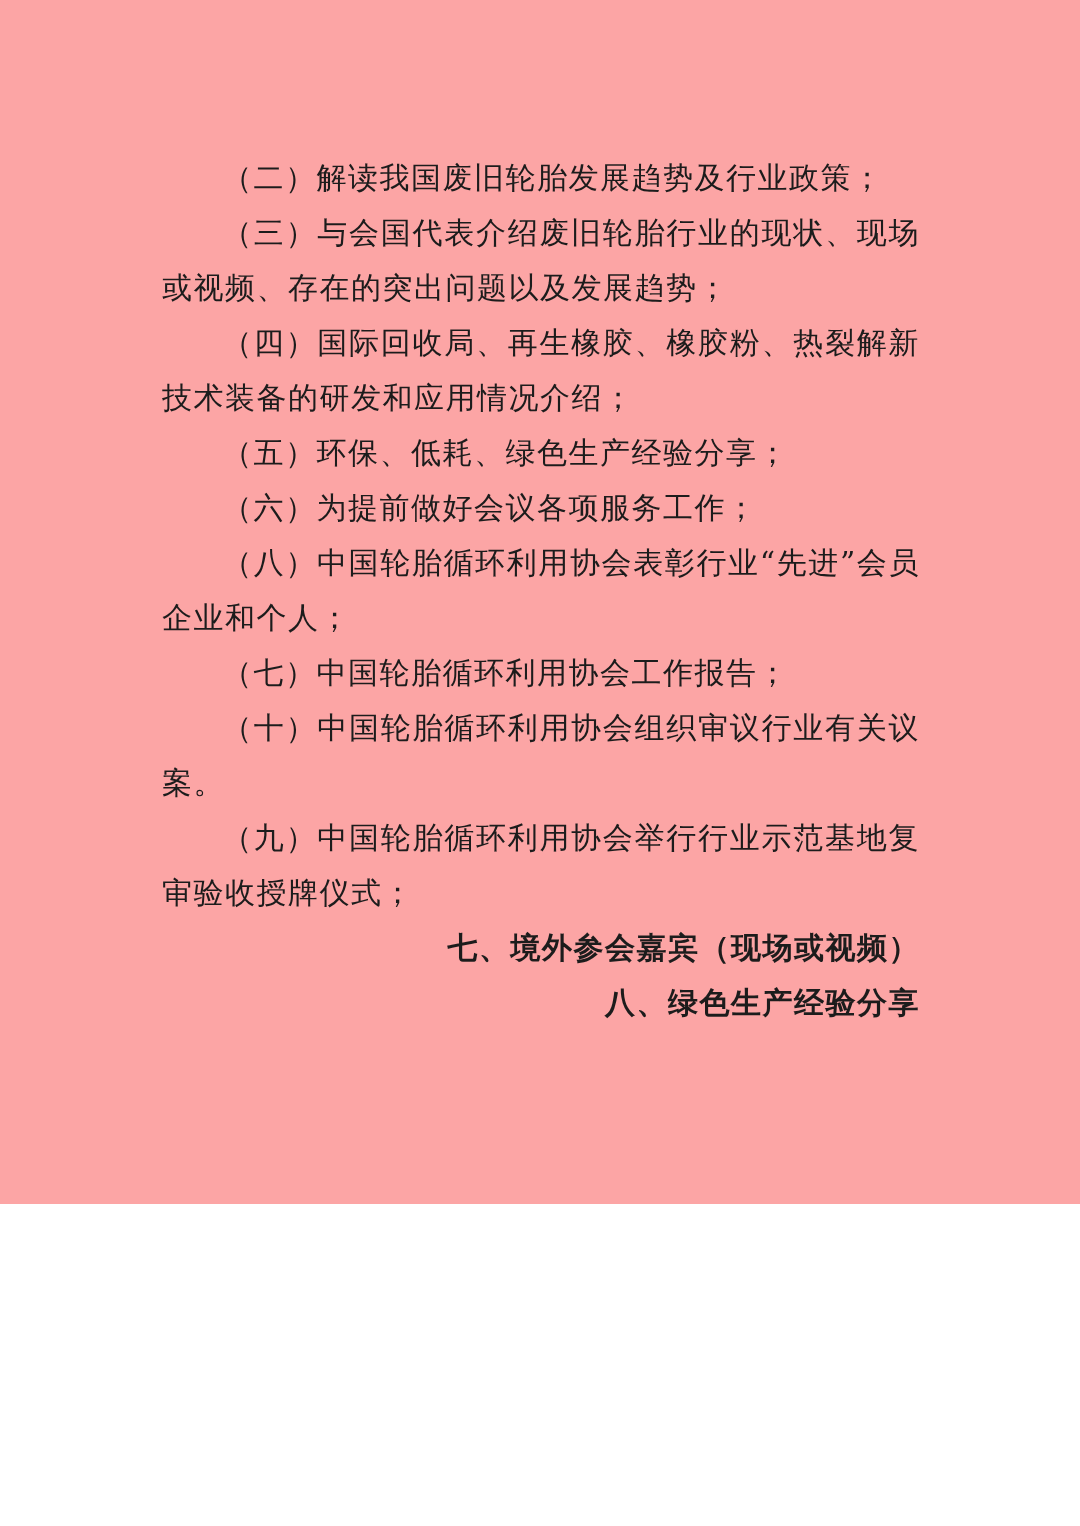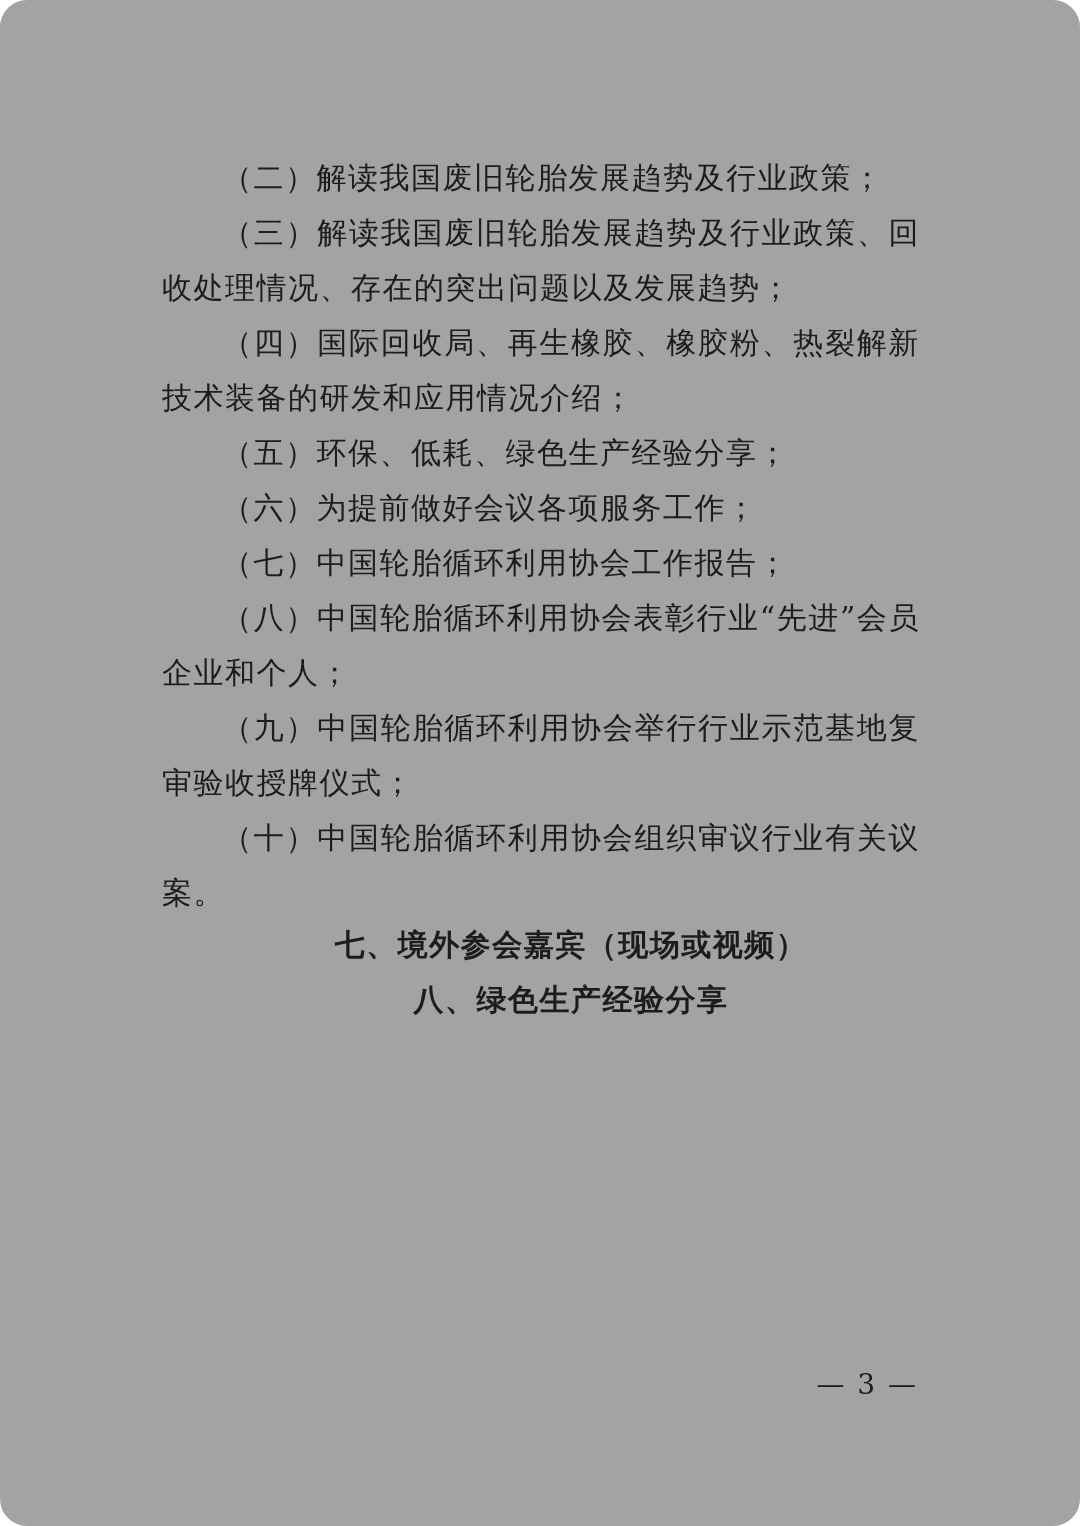--- a/index.html
+++ b/index.html
@@ -3,71 +3,70 @@
 <meta charset="utf-8">
 <style>
   html, body {
     margin: 0;
     padding: 0;
     background: #ffffff;
   }
   .page {
     position: relative;
     width: 1080px;
-    height: 1526px;
-    background: #a3a3a3;
+    height: 1204px;
+    background: #fca5a5;
     color: #1c1c1c;
     font-family: "DejaVu Serif", "Liberation Serif", serif;
     overflow: hidden;
     box-sizing: border-box;
-    border-radius: 27px;
   }
   .content {
     position: absolute;
     left: 162px;
     top: 150px;
     width: 758px;
   }
   .para, .heading {
     margin: 0;
     font-size: 30px;
     line-height: 55px;
     letter-spacing: 1.5px;
     text-align: justify;
     text-justify: inter-ideograph;
     text-indent: 2em;
     word-break: break-word;
   }
   .heading {
     font-weight: bold;
-    font-family: Liberation Mono, monospace;
-    text-align: center;
+    font-family: Liberation Serif, serif;
+    text-align: right;
   }
   .page-footer {
     position: absolute;
     top: 1368px;
     right: 162px;
     font-size: 28px;
     line-height: 34px;
     letter-spacing: 2px;
     color: #1c1c1c;
   }
 </style>
 </head>
 <body>
 
 <div class="page">
   <div class="content">
 
   <p class="para">（二）解读我国废旧轮胎发展趋势及行业政策；</p>
-      <p class="para">（三）解读我国废旧轮胎发展趋势及行业政策、回收处理情况、存在的突出问题以及发展趋势；</p>
+      <p class="para">（三）与会国代表介绍废旧轮胎行业的现状、现场或视频、存在的突出问题以及发展趋势；</p>
       <p class="para">（四）国际回收局、再生橡胶、橡胶粉、热裂解新技术装备的研发和应用情况介绍；</p>
       <p class="para">（五）环保、低耗、绿色生产经验分享；</p>
       <p class="para">（六）为提前做好会议各项服务工作；</p>
+      <p class="para">（八）中国轮胎循环利用协会表彰行业“先进”会员企业和个人；</p>
       <p class="para">（七）中国轮胎循环利用协会工作报告；</p>
-      <p class="para">（八）中国轮胎循环利用协会表彰行业“先进”会员企业和个人；</p>
+      <p class="para">（十）中国轮胎循环利用协会组织审议行业有关议案。</p>
       <p class="para">（九）中国轮胎循环利用协会举行行业示范基地复审验收授牌仪式；</p>
-      <p class="para">（十）中国轮胎循环利用协会组织审议行业有关议案。</p>
       <p class="heading">七、境外参会嘉宾（现场或视频）</p>
       <p class="heading">八、绿色生产经验分享</p>
     </div>
   <div class="page-footer">— 3 —</div>
 </div>
 
 </body></html>

